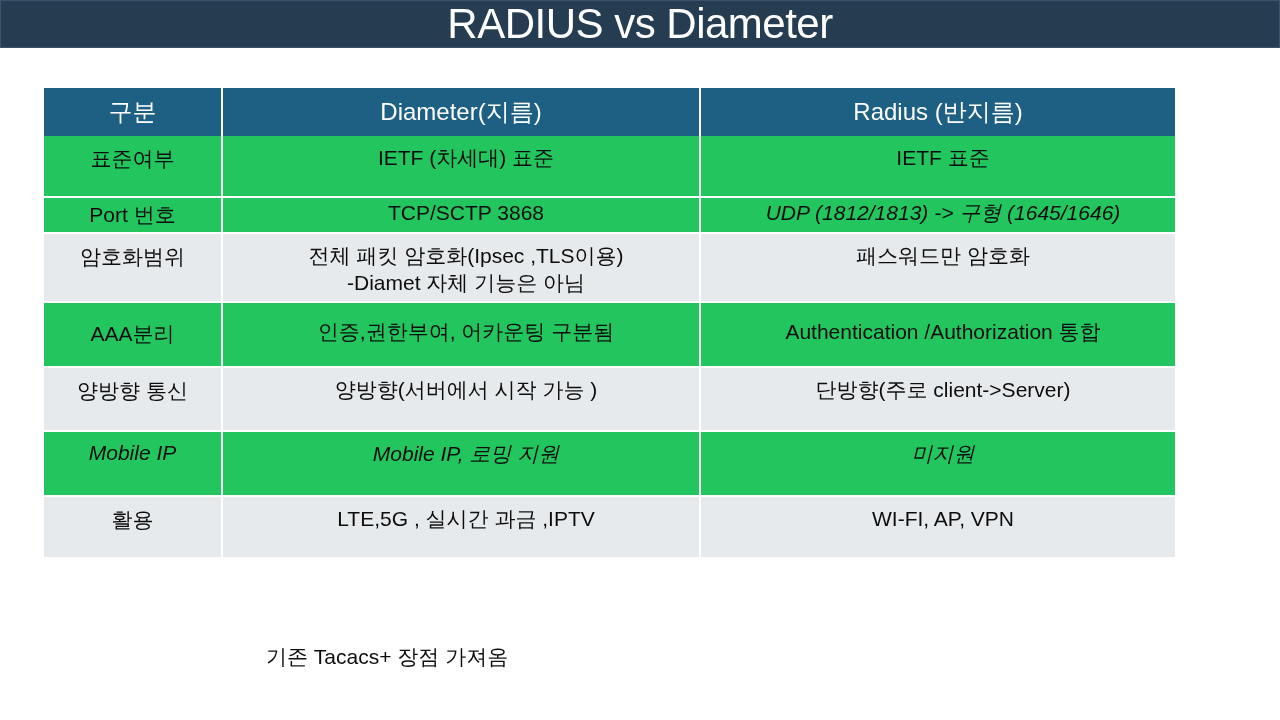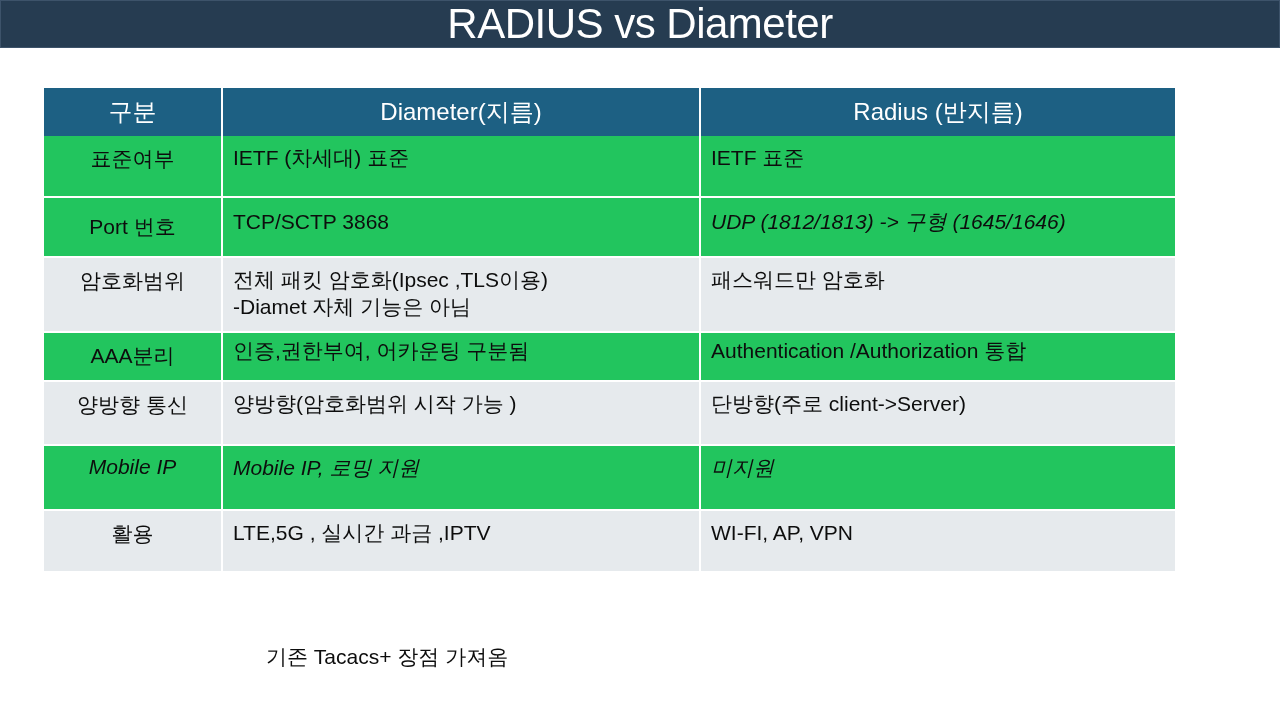--- a/index.html
+++ b/index.html
@@ -85,33 +85,33 @@
 
   tbody tr.band-a td { background: #22c55e; }
   tbody tr.band-b td { background: #e6eaed; }
 
   td.key {
     text-align: center;
     padding: 0 4px;
     white-space: nowrap;
   }
   td.val {
-    text-align: left;
-    padding: 0 0 10px 10px;
+    text-align: center;
+    padding: 0 0 4px 10px;
     white-space: nowrap;
     overflow: visible;
   }
   td.val .line { display: block; line-height: 1.28; }
 
   
   tr.r0 td { height: 62px; }
   tr.r1 td { height: 42px; }
-  tr.r2 td { height: 60px; }
+  tr.r2 td { height: 36px; }
   tr.r3 td { height: 63px; }
-  tr.r4 td { height: 49px; }
+  tr.r4 td { height: 65px; }
   tr.r5 td { height: 64px; }
   tr.r6 td { height: 65px; font-style: italic; }
   tr.r7 td { height: 62px; }
 
   
   tbody td.val, tbody td.key { vertical-align: middle; }
   tr.r0 td, tr.r3 td, tr.r5 td, tr.r6 td, tr.r7 td { vertical-align: top; }
   tr.r0 td > .inner,
   tr.r3 td > .inner,
   tr.r5 td > .inner,
@@ -223,21 +223,21 @@
             </span>
           </td>
         </tr>
 
         <tr class="band-b r5">
           <td class="key">
             <span class="inner">양방향 통신</span>
           </td>
           <td class="val">
             <span class="inner">
-              <span class="line">양방향(암호화범위 시작 가능 )</span>
+              <span class="line">양방향(서버에서 시작 가능 )</span>
             </span>
           </td>
           <td class="val">
             <span class="inner">
               <span class="line">단방향(주로 client-&gt;Server)</span>
             </span>
           </td>
         </tr>
 
         <tr class="band-a r6">

